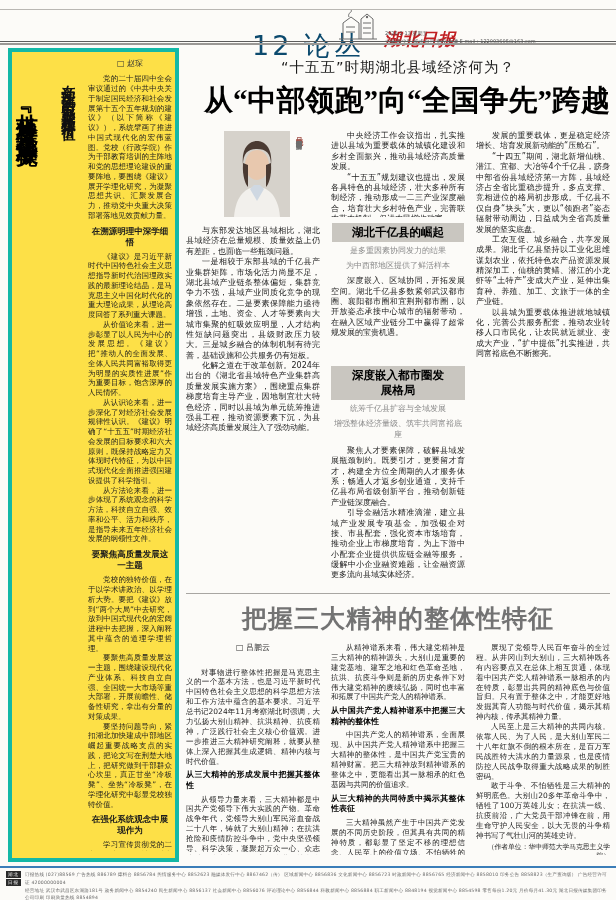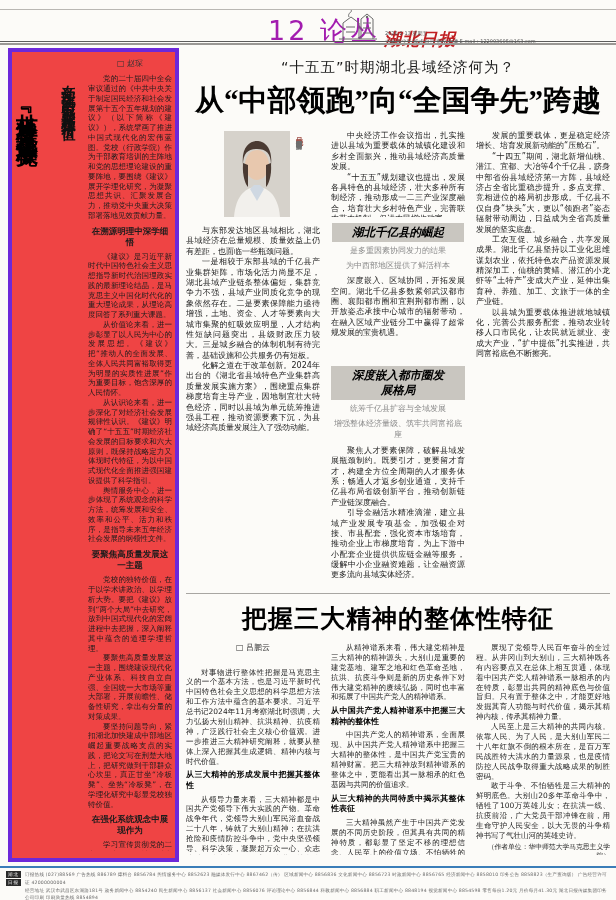--- a/index.html
+++ b/index.html
@@ -2,61 +2,61 @@
 <html><head>
 <meta charset="utf-8">
 <style>
   * { margin:0; padding:0; box-sizing:border-box; }
   html,body { width:616px; }
   body { font-family:"DejaVu Sans", sans-serif; background:#e9e7e2; }
   .page { position:relative; width:616px; height:900px; background:#fcfbf8; overflow:hidden; }
 
   
   .top-hairline { position:absolute; top:9px; left:0; width:616px; border-top:1px solid #b9b7b3; }
-  .section-mark { position:absolute; top:13px; left:252px; font-size:27px; color:#a21caf; letter-spacing:3px; font-family:"DejaVu Sans",sans-serif;margin-left:16px; }
+  .section-mark { position:absolute; top:28px; left:252px; font-size:27px; color:#0c4a6e; letter-spacing:3px; font-family:"DejaVu Sans",sans-serif; }
   .logo-sketch { position:absolute; top:9px; left:337px; width:42px; height:34px; }
   .masthead { position:absolute; top:28px; left:384px; font-family:"Liberation Serif",serif; font-style:italic; font-weight:bold; font-size:17px; color:#c01f22; letter-spacing:1px; }
   .head-meta { position:absolute; top:30px; left:385px; font-size:5px; color:#555; line-height:1.5; white-space:nowrap; }
   .head-rule { position:absolute; top:41px; left:0; width:616px; border-top:1px solid #5c5c5c; }
   .head-rule2 { position:absolute; top:43px; left:0; width:616px; border-top:2px solid #9a9895; }
 
   
-  .red-box { position:absolute; left:8px; top:48px; width:171px; height:814px; border:4px solid #6d28d9; background:#ef4444; }
+  .red-box { position:absolute; left:8px; top:48px; width:171px; height:814px; border:4px solid #14b8a6; background:#fde047; }
   .vt-kicker { position:absolute; top:22px; left:47px; writing-mode:vertical-rl; font-family:"Liberation Serif",serif; font-size:14px; font-weight:bold; color:#111; letter-spacing:3px; }
   .vt-main { position:absolute; top:44px; left:4px; writing-mode:vertical-rl; font-family:"Liberation Serif",serif; font-size:22px; font-weight:900; color:#000; letter-spacing:2px; line-height:1.0; }
   .lbox-col { position:absolute; left:76px; top:7px; width:84px; height:792px; overflow:hidden; font-size:7.5px; line-height:1.3; color:#1c1c1c; text-align:justify; }
   .lbox-col p { text-indent:2em; }
   .lbox-byline { text-align:center; font-size:8px; color:#333; margin-bottom:5px; text-indent:0 !important; }
   .lbox-head { text-align:center; font-weight:bold; font-size:8.5px; margin:5px 0 4px 0; text-indent:0 !important; }
 
   
   .main-art { position:absolute; left:186px; top:50px; width:424px; height:540px; }
   .main-kicker { text-align:center; font-size:14.5px; color:#1a1a1a; margin-top:8px; letter-spacing:1px; }
-  .main-title { text-align:center; font-family:"Liberation Serif",serif; font-size:29px; font-weight:900; color:#000; margin-top:4px; letter-spacing:0; }
+  .main-title { text-align:right; font-family:"Liberation Serif",serif; font-size:29px; font-weight:900; color:#000; margin-top:4px; letter-spacing:0; }
   .cols { display:flex; gap:11px; margin-top:10px; height:456px; }
   .col { width:134px; overflow:hidden; font-size:8px; line-height:1.3; color:#222; text-align:justify; }
   .col p { text-indent:2em; }
   .photo-wrap { display:flex; gap:3px; height:90px; margin-bottom:5px; padding-left:38px; }
   .photo { width:66px; height:86px; background:#d8d4cd; position:relative; overflow:hidden; flex:none; }
   .photo svg { position:absolute; left:0; top:0; }
   .photo-cap { writing-mode:vertical-rl; height:86px; font-size:6px; color:#6f6f6f; line-height:1.6; }
   .photo-cap .cap-name { font-size:7.5px; color:#a0524a; font-weight:bold; letter-spacing:1px; }
   .xhead { text-align:center; margin:6px 0 5px 0; }
-  .xhead .xt { display:inline-block; background:#c9c6c0; color:#000; font-weight:bold; font-size:11.5px; padding:2px 20px; font-family:"Liberation Serif",serif;font-style:italic; }
+  .xhead .xt { display:inline-block; background:#c9c6c0; color:#000; font-weight:bold; font-size:11.5px; padding:2px 20px; font-family:"Liberation Serif",serif; }
   .xhead .xs { font-size:8px; color:#8a8a8a; line-height:1.45; margin-top:3px; text-indent:0; }
   .blockA { height:86px; overflow:hidden; }
   .blockB { height:84px; overflow:hidden; }
   .blockC { height:194px; overflow:hidden; }
 
   
   .mid-rule { position:absolute; left:186px; top:593px; width:424px; border-top:1px solid #a8a6a2; }
 
   
   .bot-art { position:absolute; left:186px; top:598px; width:424px; height:262px; }
-  .bot-title { text-align:center; font-family:"Liberation Serif",serif; font-size:25px; font-weight:900; color:#000000; margin-top:4px; letter-spacing:1px; }
+  .bot-title { text-align:center; font-family:"Liberation Serif",serif; font-size:25px; font-weight:900; color:#737373; margin-top:4px; letter-spacing:1px; }
   .bot-cols { display:flex; gap:11px; margin-top:8px; height:212px; }
   .bot-col { width:134px; overflow:hidden; font-size:7.5px; line-height:1.32; color:#242424; text-align:justify; }
   .bot-col p { text-indent:2em; }
   .bot-byline { text-align:center; font-size:8px; color:#333; margin-bottom:14px; text-indent:0 !important; }
   .bot-head { font-weight:bold; font-size:8px; margin:4px 0 3px 0; text-indent:0 !important; color:#000; }
   .bot-attr { text-indent:0 !important; text-align:right; font-size:6.8px; margin-top:2px; }
 
   
   .footer { position:absolute; left:0; top:866px; width:616px; }
   .footer-rule { border-top:2px solid #3b7db8; }
@@ -102,21 +102,21 @@
     <div class="lbox-col">
       <div class="lbox-byline">□ 赵琛</div>
       <div>
           <p>党的二十届四中全会审议通过的《中共中央关于制定国民经济和社会发展第十五个五年规划的建议》（以下简称《建议》），系统擘画了推进中国式现代化的宏伟蓝图。党校（行政学院）作为干部教育培训的主阵地和党的思想理论建设的重要阵地，要围绕《建议》展开学理化研究，为凝聚思想共识、汇聚发展合力，推动党中央重大决策部署落地见效贡献力量。</p>
         </div>
       <div class="lbox-head">在溯源明理中深学细悟</div>
       <div>
           <p>《建议》是习近平新时代中国特色社会主义思想指导新时代治国理政实践的最新理论结晶，是马克思主义中国化时代化的重大理论成果，从理论高度回答了系列重大课题。</p>
           <p>从价值论来看，进一步彰显了以人民为中心的发展思想。《建议》把“推动人的全面发展、全体人民共同富裕取得更为明显的实质性进展”作为重要目标，饱含深厚的人民情怀。</p>
           <p>从认识论来看，进一步深化了对经济社会发展规律性认识。《建议》明确了“十五五”时期经济社会发展的目标要求和六大原则，既保持战略定力又体现时代特征，为以中国式现代化全面推进强国建设提供了科学指引。</p>
-          <p>舆情服务中心，进一步体现了系统观念的科学方法，统筹发展和安全、效率和公平、活力和秩序，是指导未来五年经济社会发展的纲领性文件。</p>
+          <p>从方法论来看，进一步体现了系统观念的科学方法，科技自立自强、效率和公平、活力和秩序，是指导未来五年经济社会发展的纲领性文件。</p>
         </div>
       <div class="lbox-head">要聚焦高质量发展这一主题</div>
       <div>
           <p>党校的独特价值，在于以学术讲政治、以学理析大势。要把《建议》放到“两个大局”中去研究，放到中国式现代化的宏阔进程中去把握，深入阐释其中蕴含的道理学理哲理。</p>
           <p>要聚焦高质量发展这一主题，围绕建设现代化产业体系、科技自立自强、全国统一大市场等重大部署，开展前瞻性、储备性研究，拿出有分量的对策成果。</p>
           <p>要坚持问题导向，紧扣湖北加快建成中部地区崛起重要战略支点的实践，把论文写在荆楚大地上，把研究做到干部群众心坎里，真正甘坐“冷板凳”、坐热“冷板凳”，在学理化研究中彰显党校独特价值。</p>
         </div>
       <div class="lbox-head">在强化系统观念中展现作为</div>
       <div>
           <p>学习宣传贯彻党的二十届四中全会精神是重大政治任务。要在干部教育培训中突出主业主课，把全会精神纳入教学布局，通过专题讲授、案例教学、现场教学等方式推动入脑入心。</p>

